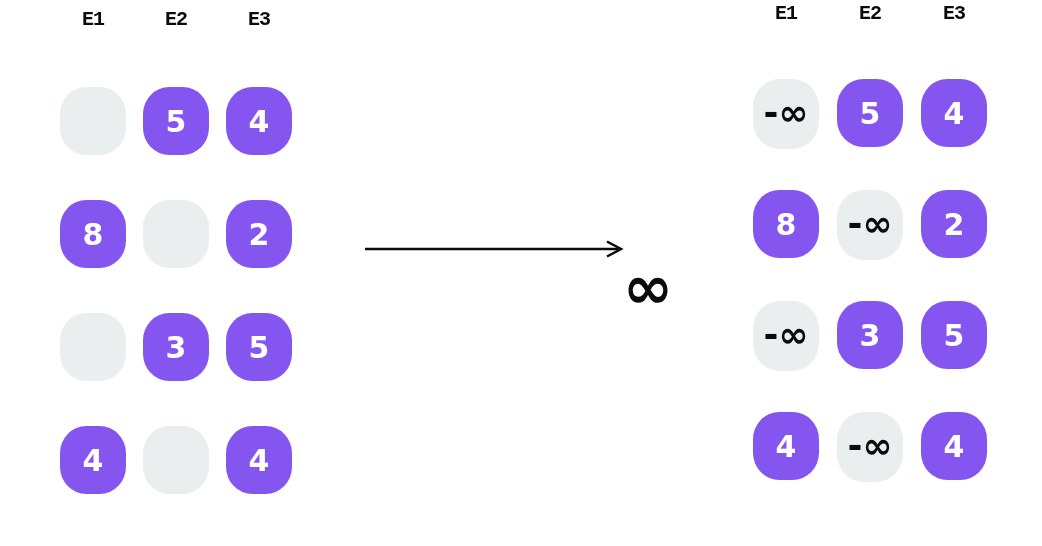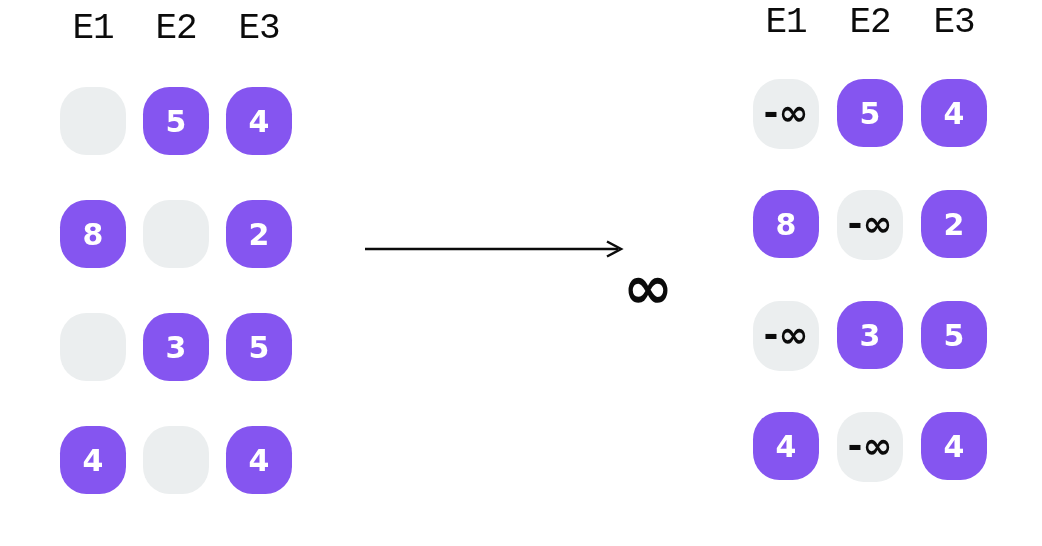--- a/index.html
+++ b/index.html
@@ -32,22 +32,22 @@
     top: 2px;
     column-gap: 18px;
     row-gap: 43px;
   }
 
   .hdr {
     display: flex;
     align-items: flex-start;
     justify-content: center;
     font-family: "Liberation Mono", "DejaVu Sans Mono", monospace;
-    font-weight: 400;
-    font-size: 36px;
+    font-weight: 700;
+    font-size: 20px;
     letter-spacing: -1px;
     color: var(--ink, #0b0b0b);
   }
 
   .cell {
     width: 66px;
     height: 68px;
     border-radius: 40%;
     display: flex;
     align-items: center;

